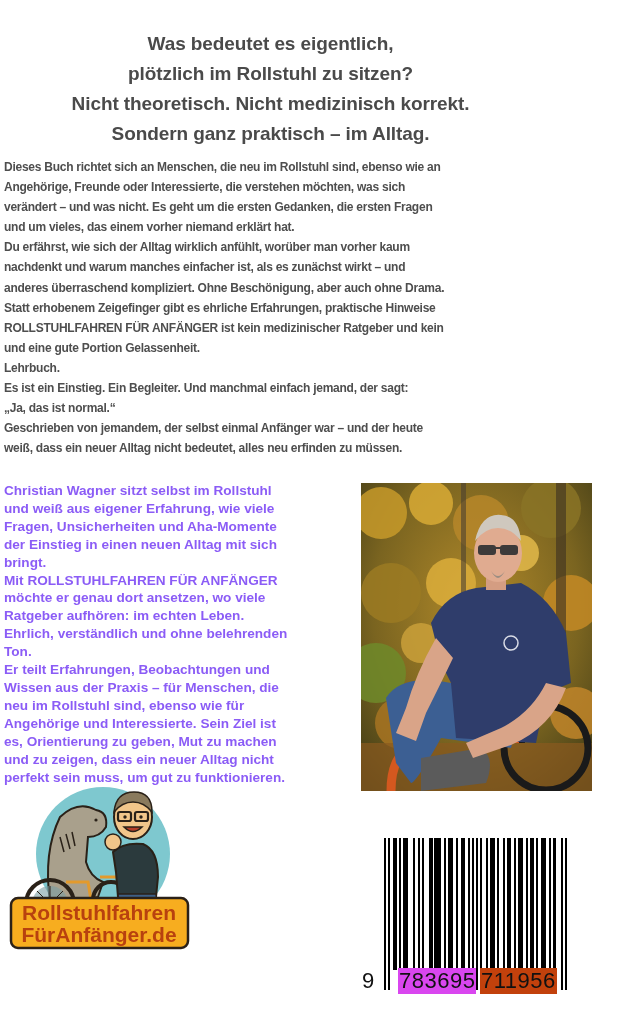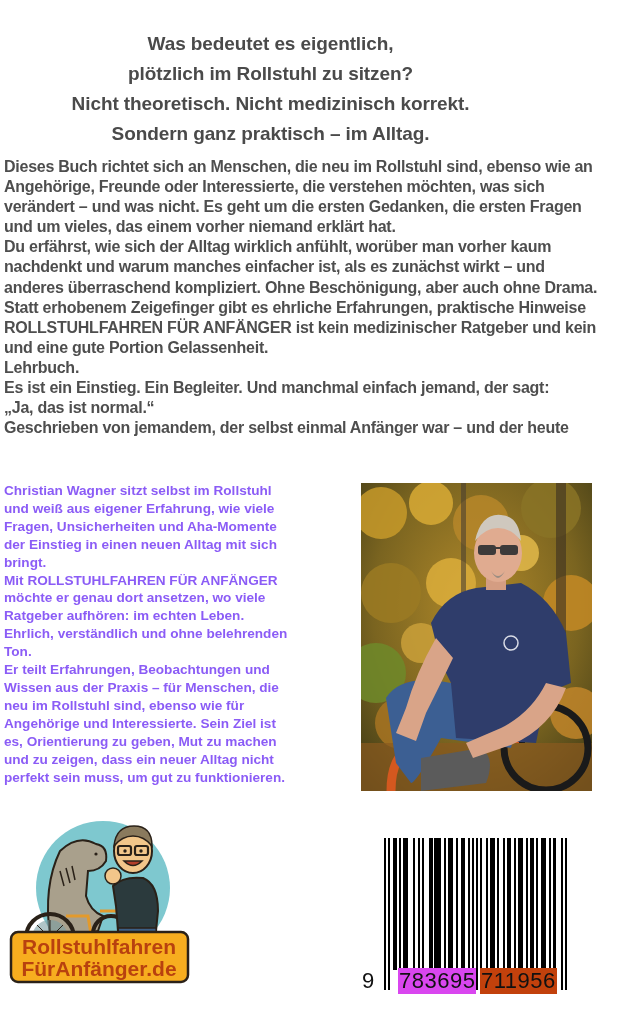--- a/index.html
+++ b/index.html
@@ -7,34 +7,34 @@
     width: 644px; height: 1020px; background: #ffffff; position: relative; overflow: hidden;
     font-family: "Liberation Sans", "DejaVu Sans", sans-serif; color: #4a4a4a;
   }
   .headline {
     position: absolute; left: 0; top: 17px; width: 541px; text-align: center;
     font-weight: bold; font-size: 19px; line-height: 30px; color: #4a4a4a; letter-spacing: -0.1px; margin-top: 12px;
   }
   .headline div { white-space: nowrap; }
   .intro {
     position: absolute; left: 4px; top: 157px; width: 636px;
-    font-weight: bold; font-size: 16px; line-height: 20.1px; color: #4e4e4e; letter-spacing: -0.25px;
+    font-weight: bold; font-size: 12px; line-height: 20.1px; color: #4e4e4e; letter-spacing: -0.25px;
   }
   .intro div { white-space: nowrap; }
   .bio {
     position: absolute; left: 4px; top: 482px; width: 335px;
     font-weight: bold; font-size: 13.6px; line-height: 17.9px; color: #8b5cf6;
   }
   .bio div { white-space: nowrap; }
   .photo {
     position: absolute; left: 361px; top: 483px; width: 231px; height: 308px; overflow: hidden;
     background: #6b5a1e;
   }
   .photo svg { display: block; }
-  .logo { position: absolute; left: 8px; top: 816px; width: 185px; height: 170px; }
+  .logo { position: absolute; left: 8px; top: 782px; width: 185px; height: 170px; }
   .barcode { position: absolute; left: 362px; top: 838px; width: 220px; height: 160px; }
   .barcode-number {
     position: absolute; left: 362px; top: 968px; width: 220px; height: 28px;
     font-family: "Liberation Sans", sans-serif; font-size: 22px; color: #111;
   }
   .bc-first { position: absolute; left: 0; top: 0; }
   .bc-g1 { position: absolute; left: 36px; top: 0; letter-spacing: 0.5px; background: #d946ef; padding: 0 1px; }
   .bc-g2 { position: absolute; left: 118px; top: 0; letter-spacing: 0.5px; background: #c2410c; padding: 0 1px; }
 </style>
 </head>
@@ -55,20 +55,21 @@
   <div>Du erfährst, wie sich der Alltag wirklich anfühlt, worüber man vorher kaum</div>
   <div>nachdenkt und warum manches einfacher ist, als es zunächst wirkt – und</div>
   <div>anderes überraschend kompliziert. Ohne Beschönigung, aber auch ohne Drama.</div>
   <div>Statt erhobenem Zeigefinger gibt es ehrliche Erfahrungen, praktische Hinweise</div>
   <div>ROLLSTUHLFAHREN FÜR ANFÄNGER ist kein medizinischer Ratgeber und kein</div>
   <div>und eine gute Portion Gelassenheit.</div>
   <div>Lehrbuch.</div>
   <div>Es ist ein Einstieg. Ein Begleiter. Und manchmal einfach jemand, der sagt:</div>
   <div>„Ja, das ist normal.“</div>
   <div>Geschrieben von jemandem, der selbst einmal Anfänger war – und der heute</div>
+  <div>weiß, dass ein neuer Alltag nicht bedeutet, alles neu erfinden zu müssen.</div>
 </div>
 
 <div class="bio">
   <div>Christian Wagner sitzt selbst im Rollstuhl</div>
   <div>und weiß aus eigener Erfahrung, wie viele</div>
   <div>Fragen, Unsicherheiten und Aha-Momente</div>
   <div>der Einstieg in einen neuen Alltag mit sich</div>
   <div>bringt.</div>
   <div>Mit ROLLSTUHLFAHREN FÜR ANFÄNGER</div>
   <div>möchte er genau dort ansetzen, wo viele</div>

